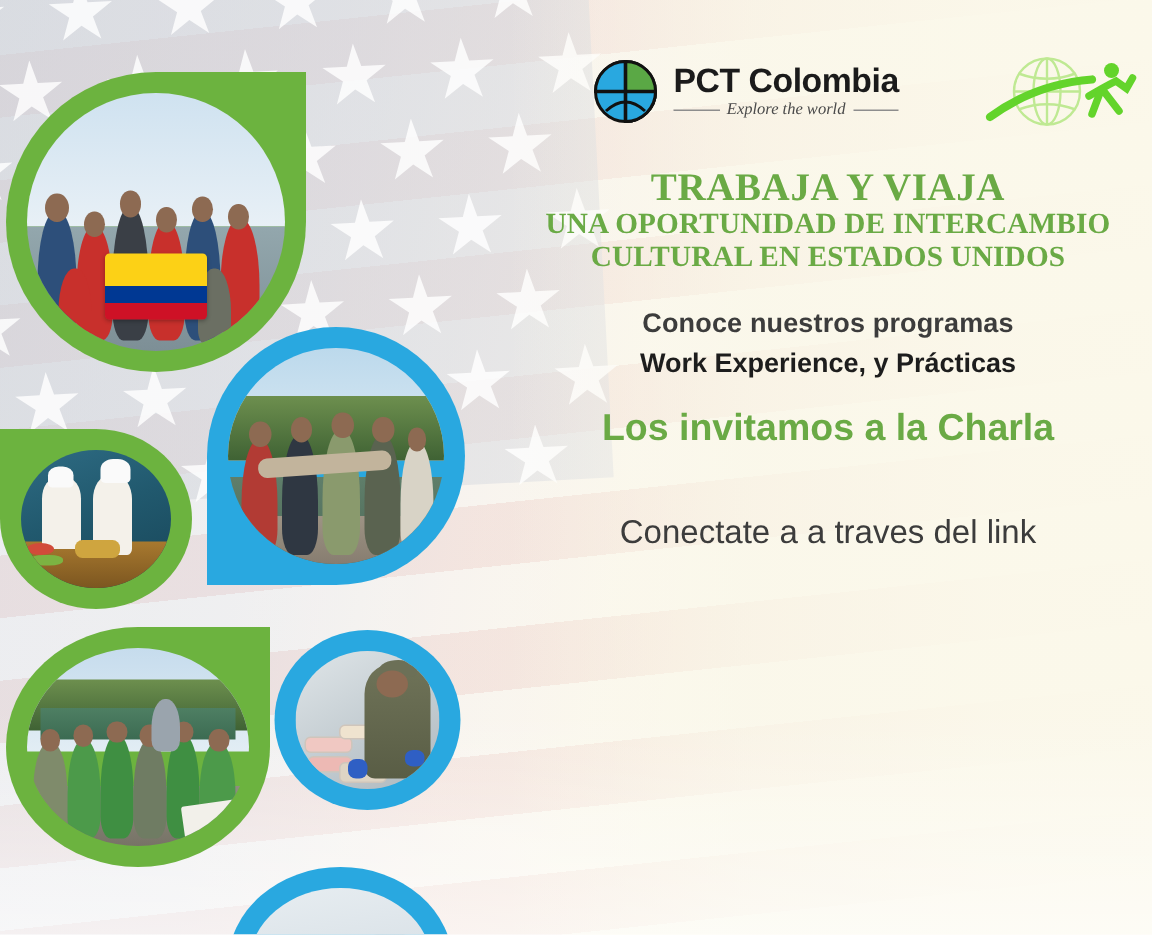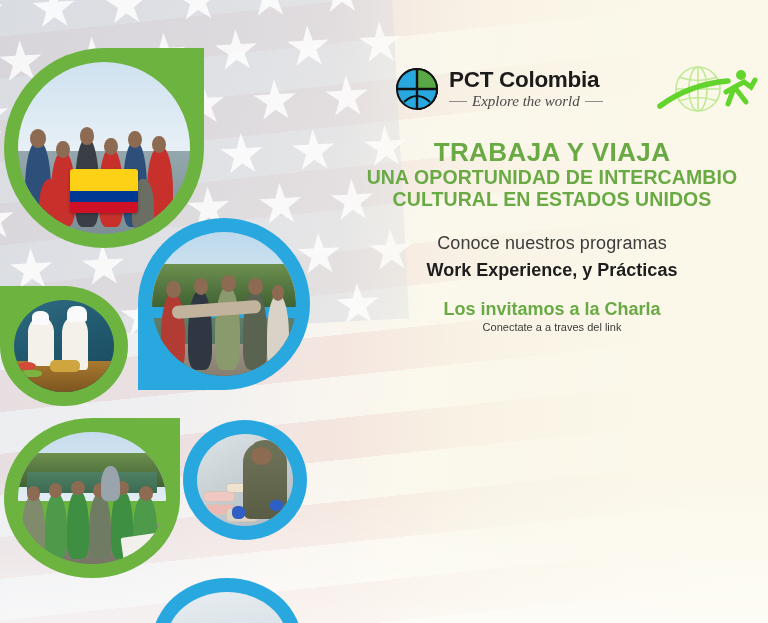--- a/index.html
+++ b/index.html
@@ -122,59 +122,58 @@
 
   
   .content {
     position:absolute; left:336px; top:0; width:432px; height:623px;
     text-align:center;
   }
   .logos {
     position:relative; height:108px;
     display:flex; align-items:center; justify-content:space-between;
     padding:14px 8px 0 58px;
-    margin-top:28px;
   }
   .pct-logo { display:flex; align-items:center; gap:9px; }
   .pct-mark { position:relative; width:46px; height:46px; flex:0 0 46px; }
   .pct-text { text-align:left; line-height:1; }
   .pct-name {
     font-size:22.5px; font-weight:bold; color:#1b1b1b; letter-spacing:-0.3px;
     font-family:"Liberation Sans", sans-serif;
   }
   .pct-tag-row { display:flex; align-items:center; gap:5px; margin-top:3px; }
   .pct-rule { height:1px; background:#8d8d8d; flex:1; min-width:18px; }
   .pct-tag {
-    font-size:15px; font-style:italic; color:#4a4a4a;
+    font-size:11px; font-style:italic; color:#4a4a4a;
     font-family:"Liberation Serif", serif; white-space:nowrap;
   }
   .ccusa-logo { position:relative; width:104px; text-align:center; padding-top:2px; }
   .ccusa-art { position:relative; width:104px; height:56px; }
   .ccusa-word {
     font-size:21px; font-weight:bold; color:#111; letter-spacing:0.2px; margin-top:1px;
   }
   .ccusa-word .cc { font-weight:500; }
 
   .headline {
-    color:#6aaa45; font-weight:bold; line-height:1.12; margin-top:2px;
+    color:#6aaa45; font-weight:bold; line-height:1.12; margin-top:2px;font-family:Liberation Serif, serif;
   }
   .headline .l1 { font-size:26px; letter-spacing:0.4px; }
   .headline .l2 { font-size:19.5px; letter-spacing:0.1px; }
 
   .subtle {
-    color:#3c3c3c; font-size:18px; font-weight:normal;
+    color:#3c3c3c; font-size:18px; font-weight:bold;
     margin-top:22px; letter-spacing:0.1px;
   }
   .programs {
     color:#1d1d1d; font-size:18px; font-weight:bold; line-height:1.38; margin-top:4px;
   }
   .invite {
-    color:#6aaa45; font-size:18px; font-weight:bold; line-height:1.35; margin-top:14px;
-  }
-  .connect { color:#3c3c3c; font-size:11px; }
+    color:#6aaa45; font-size:25px; font-weight:bold; line-height:1.35; margin-top:14px;
+  }
+  .connect { color:#3c3c3c; font-size:22px; margin-top:40px; }
   .when {
     color:#6cb33f; font-weight:bold; font-size:20px; line-height:1.15; margin-top:10px;
   }
   .closing {
     color:#6cb33f; font-weight:bold; font-size:27px; letter-spacing:0.3px; margin-top:30px;
   }
 </style>
 </head>
 <body>
 

